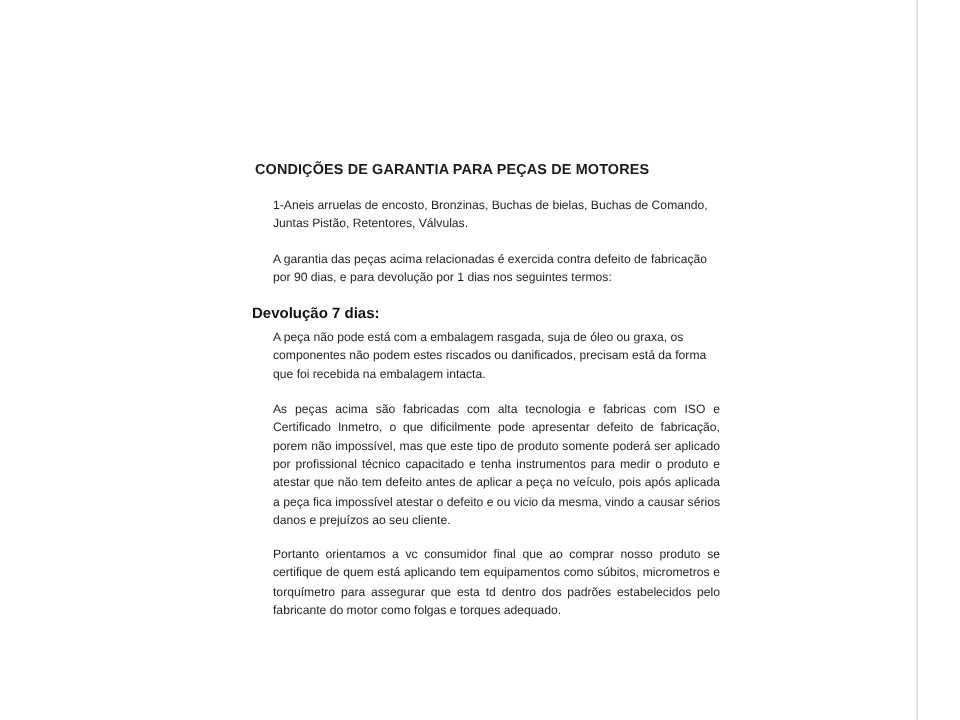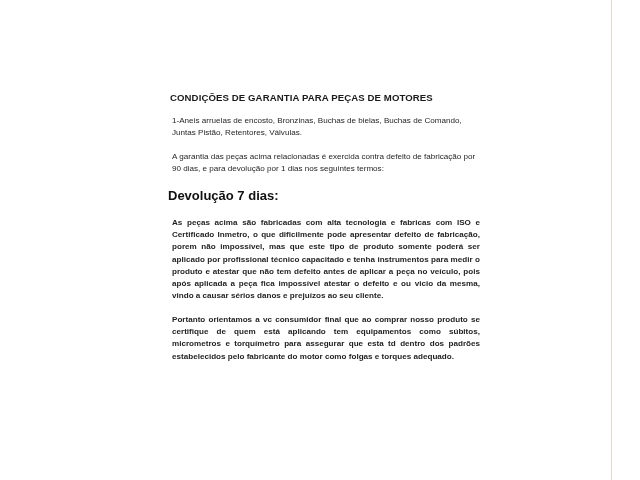--- a/index.html
+++ b/index.html
@@ -33,35 +33,34 @@
     position: absolute;
     left: 168px;
     top: 92px;
     width: 312px;
   }
   .doc-title {
     font-size: 9.6px;
     font-weight: bold;
     color: #1a1a1a;
     letter-spacing: 0.1px;
-    margin: 0 0 11px 2px;
+    margin: 16px 0 11px 2px;
     line-height: 1.25;
   }
   p.para {
     font-size: 8.1px;
     color: #1f1f1f;
     line-height: 1.52;
-    margin: 0 0 11px 4px;
+    margin: 0 0 11px 14px;
   }
   p.justify {
     text-align: justify;
-    font-weight: bold;
   }
   .heading {
-    font-size: 13px;
+    font-size: 10px;
     font-weight: bold;
     color: #111111;
     line-height: 1.5;
     margin: 0 0 2px 0;
   }
   .block {
     margin-bottom: 11px;
   }
   .block .heading + .para {
     margin-bottom: 0;
@@ -77,20 +76,21 @@
   <div class="content">
 
     <h1 class="doc-title">CONDIÇÕES DE GARANTIA PARA PEÇAS DE MOTORES</h1>
 
     <p class="para">1-Aneis arruelas de encosto, Bronzinas, Buchas de bielas, Buchas de Comando, Juntas Pistão, Retentores, Válvulas.</p>
 
     <p class="para">A garantia das peças acima relacionadas é exercida contra defeito de fabricação por 90 dias, e para devolução por 1 dias nos seguintes termos:</p>
 
     <div class="block">
       <div class="heading">Devolução 7 dias:</div>
+      <p class="para">A peça não pode está com a embalagem rasgada, suja de óleo ou graxa, os componentes não podem estes riscados ou danificados, precisam está da forma que foi recebida na embalagem intacta.</p>
     </div>
 
 
     <p class="para justify">As peças acima são fabricadas com alta tecnologia e fabricas com ISO e Certificado Inmetro, o que dificilmente pode apresentar defeito de fabricação, porem não impossível, mas que este tipo de produto somente poderá ser aplicado por profissional técnico capacitado e tenha instrumentos para medir o produto e atestar que não tem defeito antes de aplicar a peça no veículo, pois após aplicada a peça fica impossível atestar o defeito e ou  vicio da mesma, vindo a causar sérios danos e prejuízos ao seu cliente.</p>
 
     <p class="para justify">Portanto orientamos a vc consumidor final que ao comprar nosso produto se certifique de quem está aplicando tem equipamentos como súbitos, micrometros e torquímetro para assegurar que esta td dentro dos padrões estabelecidos pelo fabricante do motor como folgas e torques adequado.</p>
 
 
   </div>
 </div>

